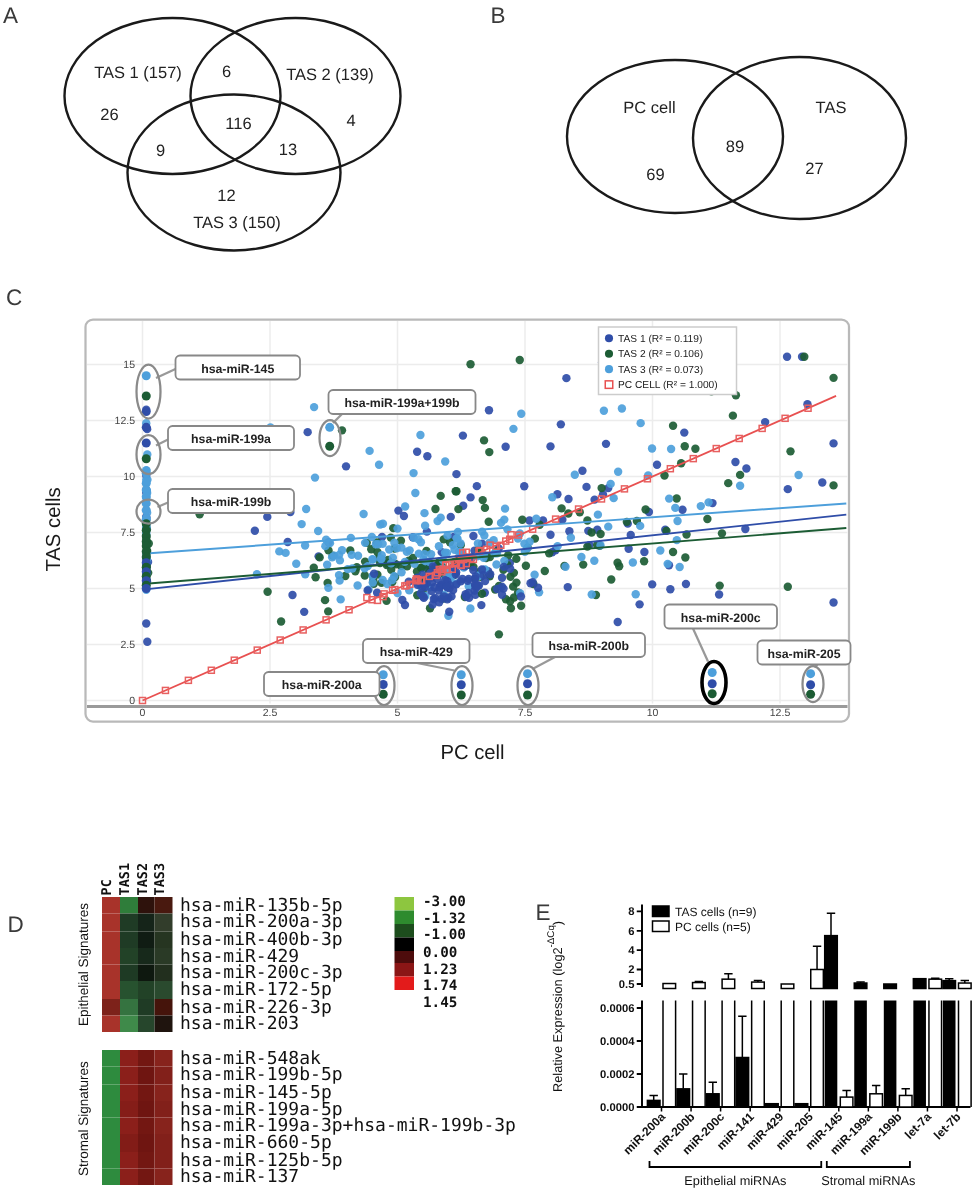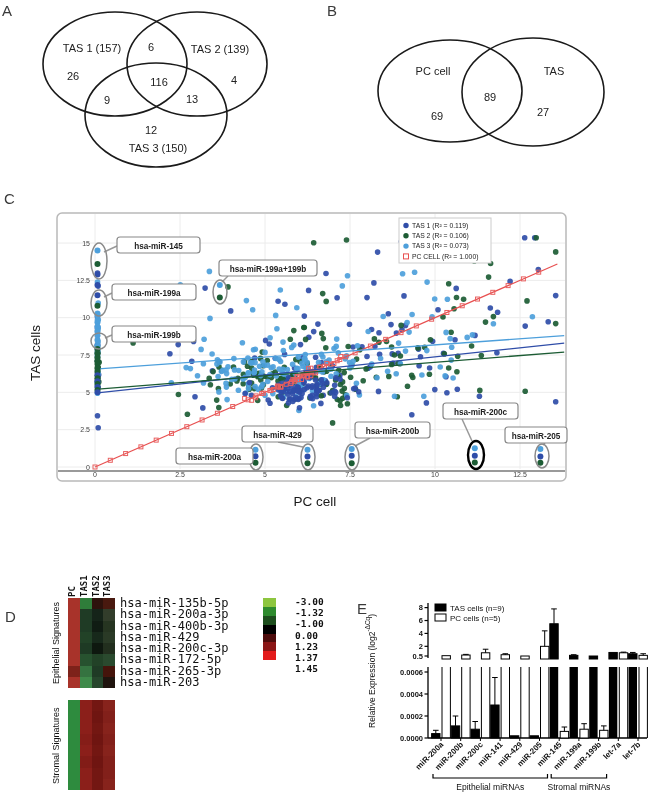--- a/index.html
+++ b/index.html
@@ -894,21 +894,21 @@
       <div style="background: rgb(38, 70, 44);"></div>
       <div style="background: rgb(31, 20, 14);"></div>
     </div>
   <div id="hm-epi-labels" class="abs" style="left:120px;top:28px;">
       <div class="hm-row-label">hsa-miR-135b-5p</div>
       <div class="hm-row-label">hsa-miR-200a-3p</div>
       <div class="hm-row-label">hsa-miR-400b-3p</div>
       <div class="hm-row-label">hsa-miR-429</div>
       <div class="hm-row-label">hsa-miR-200c-3p</div>
       <div class="hm-row-label">hsa-miR-172-5p</div>
-      <div class="hm-row-label">hsa-miR-265-3p</div>
+      <div class="hm-row-label">hsa-miR-226-3p</div>
       <div class="hm-row-label">hsa-miR-203</div>
     </div>
   <div class="hm-group-label" style="top:130px;height:92px;">Stromal Signatures</div>
   <div id="hm-str-grid" class="abs" style="left:68px;top:130px;display:grid;grid-template-columns:repeat(4,11.75px);grid-template-rows:repeat(8,11.25px);">
       <div style="background: rgb(46, 139, 62);"></div>
       <div style="background: rgb(139, 31, 26);"></div>
       <div style="background: rgb(115, 23, 18);"></div>
       <div style="background: rgb(135, 35, 28);"></div>
       <div style="background: rgb(46, 139, 62);"></div>
       <div style="background: rgb(139, 31, 26);"></div>
@@ -932,36 +932,46 @@
       <div style="background: rgb(130, 32, 26);"></div>
       <div style="background: rgb(46, 139, 62);"></div>
       <div style="background: rgb(139, 31, 26);"></div>
       <div style="background: rgb(115, 23, 18);"></div>
       <div style="background: rgb(130, 32, 26);"></div>
       <div style="background: rgb(46, 139, 62);"></div>
       <div style="background: rgb(139, 31, 26);"></div>
       <div style="background: rgb(115, 23, 18);"></div>
       <div style="background: rgb(135, 35, 28);"></div>
     </div>
+  <div id="hm-str-labels" class="abs" style="left:120px;top:130px;">
+      <div class="hm-row-label">hsa-miR-548ak</div>
+      <div class="hm-row-label">hsa-miR-199b-5p</div>
+      <div class="hm-row-label">hsa-miR-145-5p</div>
+      <div class="hm-row-label">hsa-miR-199a-5p</div>
+      <div class="hm-row-label">hsa-miR-199a-3p+hsa-miR-199b-3p</div>
+      <div class="hm-row-label">hsa-miR-660-5p</div>
+      <div class="hm-row-label">hsa-miR-125b-5p</div>
+      <div class="hm-row-label">hsa-miR-137</div>
+    </div>
   <div id="cb-swatches" class="abs" style="left:263px;top:28px;">
       <div style="width: 13px; height: 8.9px; background: rgb(141, 198, 63);"></div>
       <div style="width: 13px; height: 8.9px; background: rgb(46, 139, 46);"></div>
       <div style="width: 13px; height: 8.9px; background: rgb(29, 77, 29);"></div>
       <div style="width: 13px; height: 8.9px; background: rgb(0, 0, 0);"></div>
       <div style="width: 13px; height: 8.9px; background: rgb(77, 12, 12);"></div>
       <div style="width: 13px; height: 8.9px; background: rgb(139, 22, 22);"></div>
       <div style="width: 13px; height: 8.9px; background: rgb(227, 27, 27);"></div>
     </div>
-  <div id="cb-labels" class="abs" style="left:295px;top:26px;">
+  <div id="cb-labels" class="abs" style="left:282px;top:26px;">
       <div class="cb-label">-3.00</div>
       <div class="cb-label">-1.32</div>
       <div class="cb-label">-1.00</div>
       <div class="cb-label">0.00</div>
       <div class="cb-label">1.23</div>
-      <div class="cb-label">1.37</div>
+      <div class="cb-label">1.74</div>
       <div class="cb-label">1.45</div>
     </div>
 </div>
 
 <svg id="bars-svg" class="abs" style="left:355px;top:575px;" width="295" height="224">
     <line x1="73" y1="28" x2="73" y2="83" stroke="#000" stroke-width="1.3"></line>
     <line x1="73" y1="92" x2="73" y2="163" stroke="#000" stroke-width="1.3"></line>
     <line x1="73" y1="163" x2="292" y2="163" stroke="#000" stroke-width="1.3"></line>
     <line x1="69.5" y1="81" x2="73" y2="81" stroke="#000" stroke-width="1.2"></line>
     <text x="68" y="83.6" font-size="7.5" text-anchor="end" fill="#111" font-weight="600">0.5</text>

